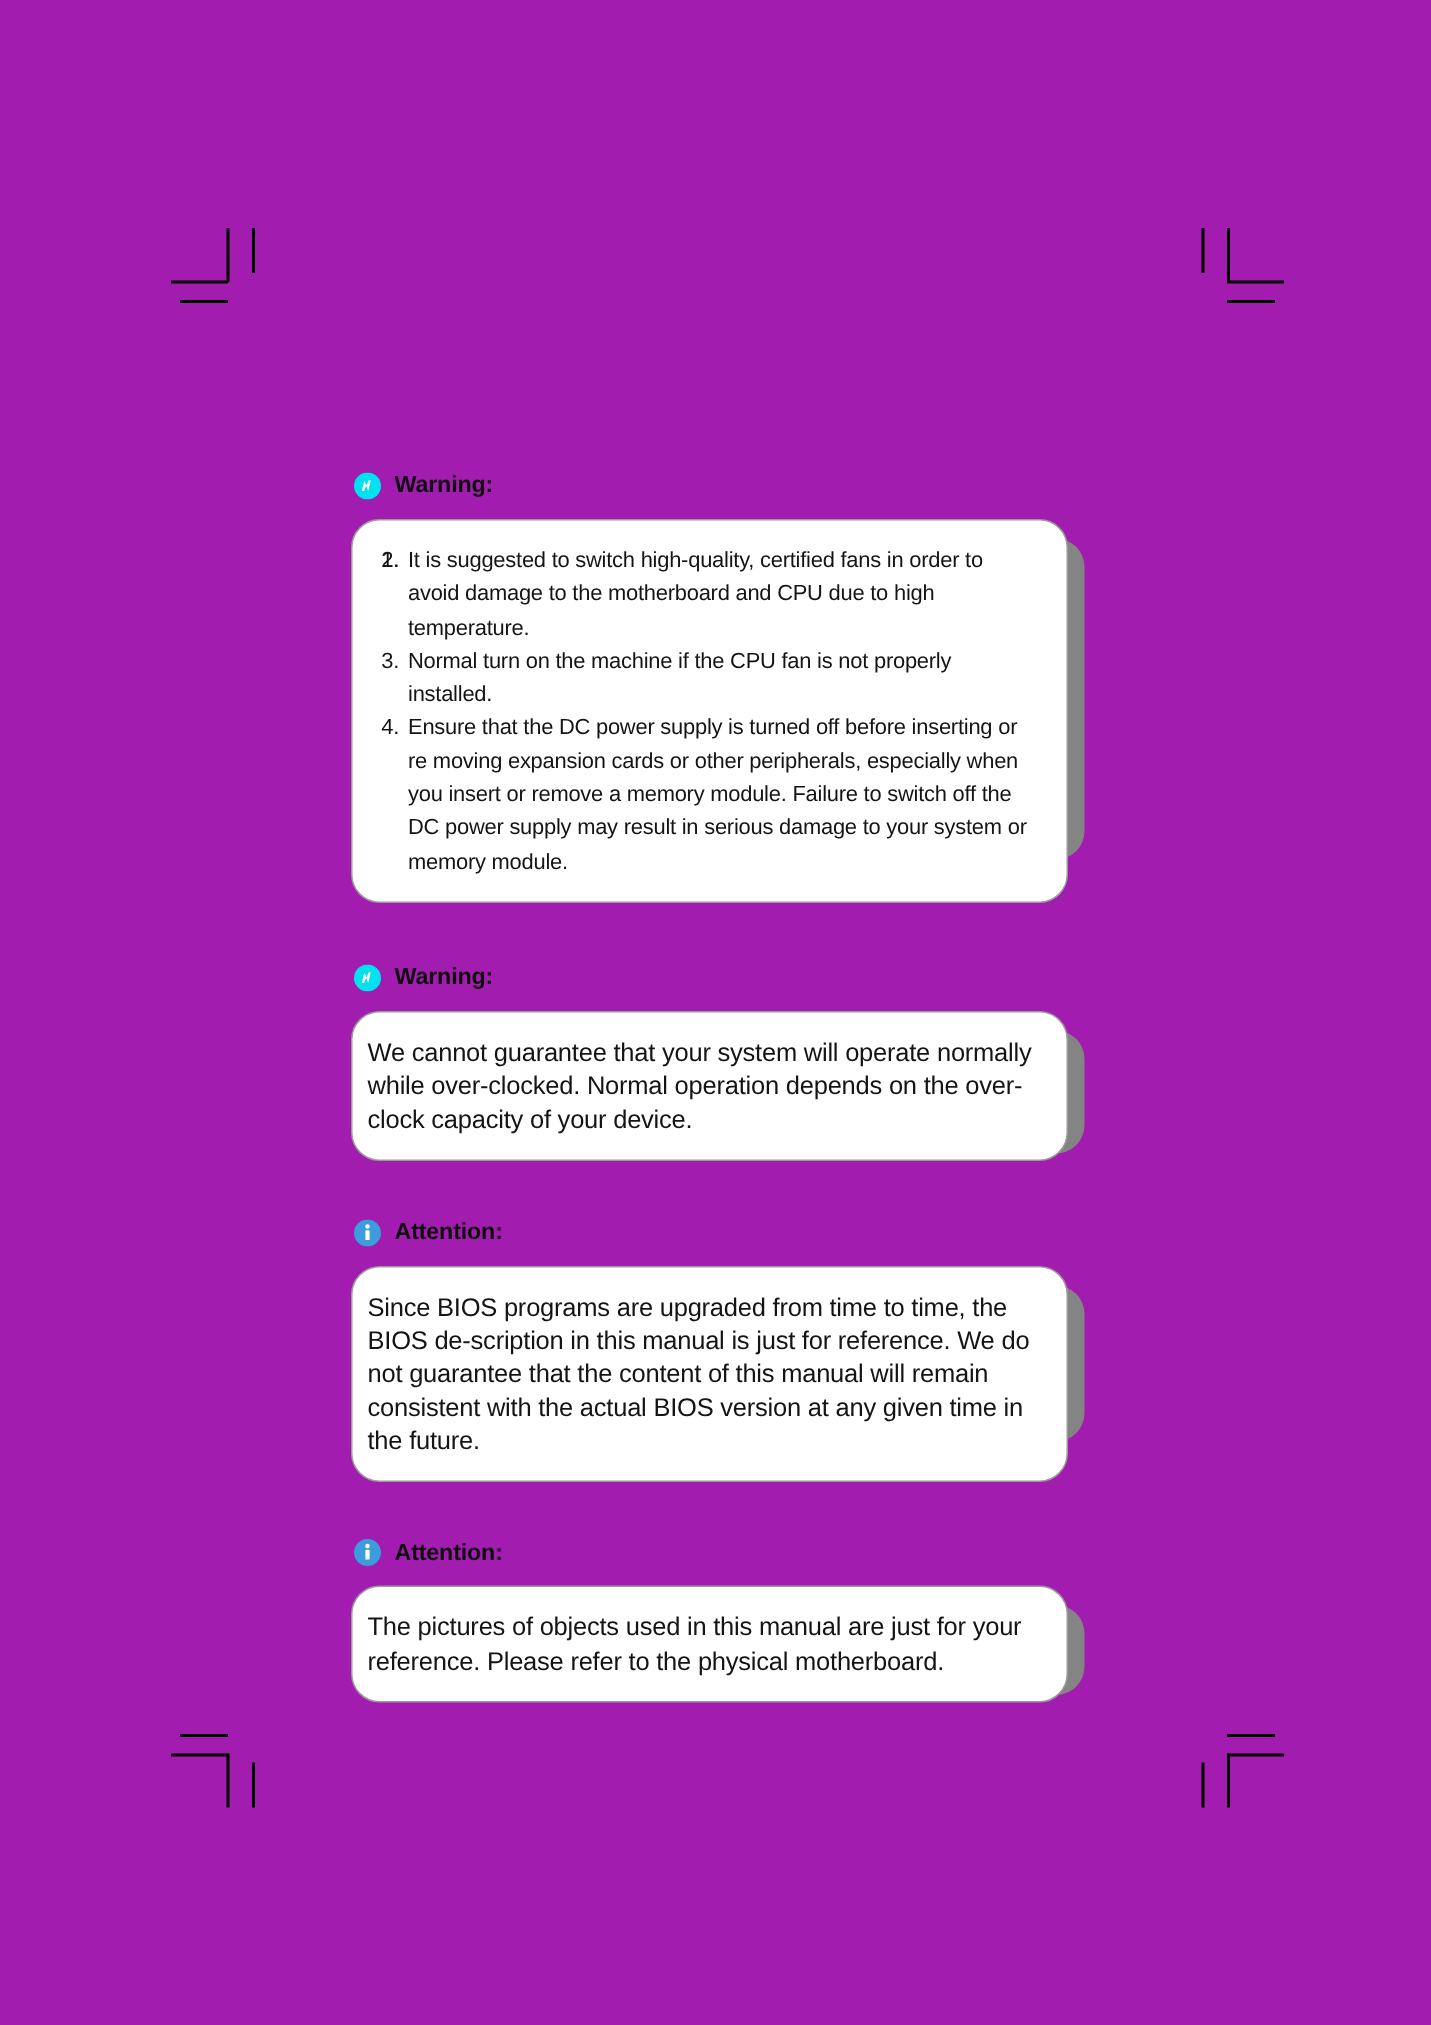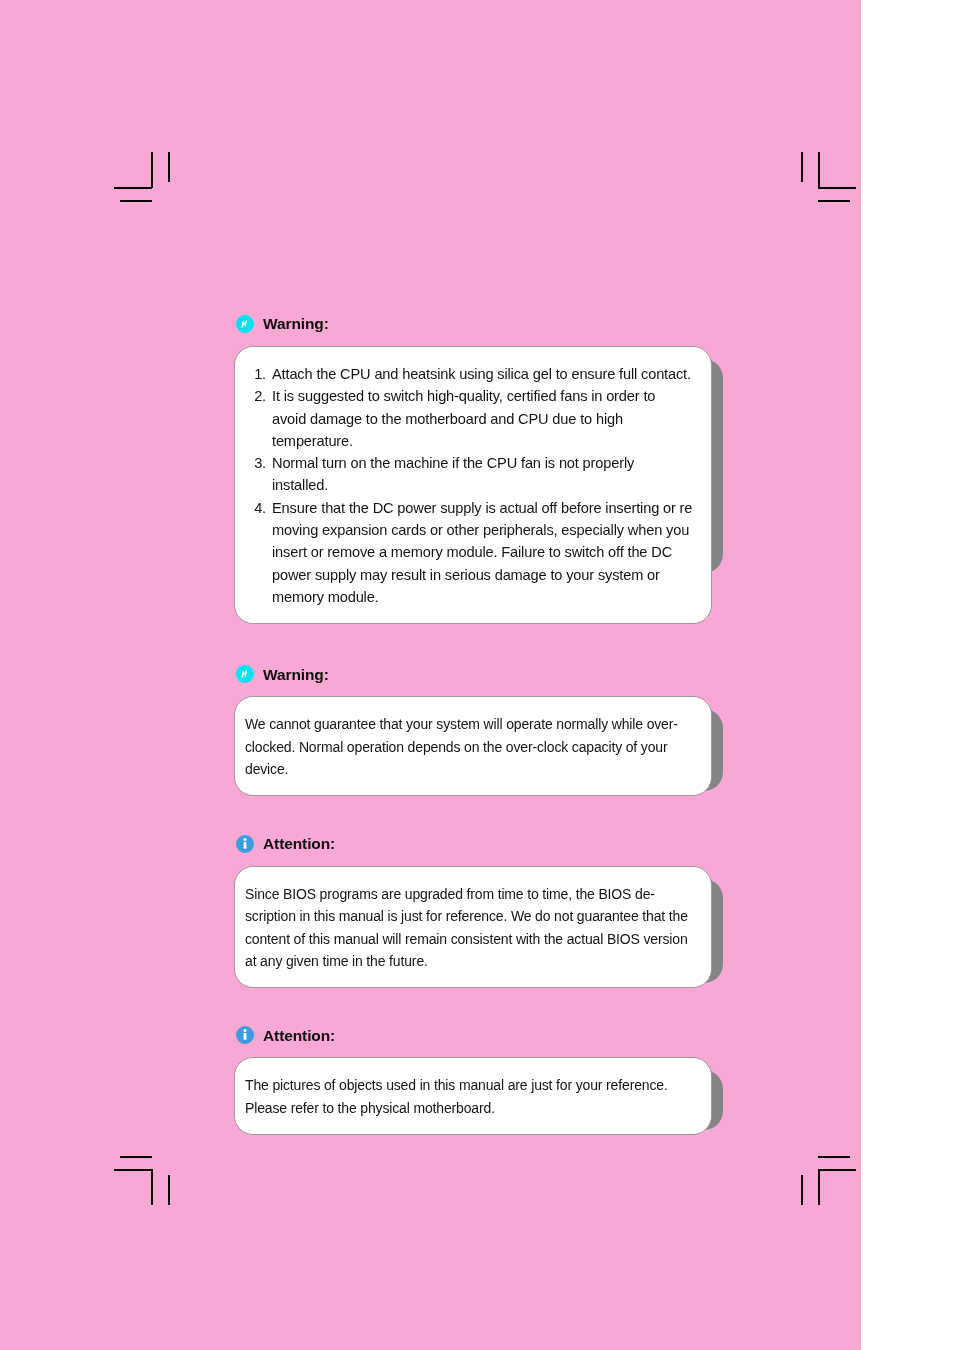--- a/index.html
+++ b/index.html
@@ -8,23 +8,23 @@
     padding: 0;
     background: #ffffff;
   }
   body {
     font-family: "Liberation Sans", sans-serif;
     -webkit-font-smoothing: antialiased;
   }
 
   #page {
     position: relative;
-    width: 861px;
+    width: 954px;
     height: 1350px;
-    background: #f9a8d4;
+    background: #a21caf;
     overflow: hidden;
   }
 
   
   .crop-mark {
     position: absolute;
     width: 78px;
     height: 62px;
   }
   .crop-mark i {
@@ -114,21 +114,21 @@
     left: 11px;
     top: 13px;
     width: 478px;
     border-radius: 19px;
     background: #848484;
     z-index: 1;
   }
   .note-box-wrap { position: relative; }
 
   .note-text {
-    font-size: 14px;
+    font-size: 17px;
     line-height: 22.3px;
     color: #141414;
     letter-spacing: -0.15px;
     margin: 0;
   }
 
   
   ol.note-list {
     margin: 0;
     padding: 0;
@@ -193,24 +193,24 @@
             <circle cx="9" cy="9" r="9" fill="#00e2f0"></circle>
             <path d="M5.2 12.4 L6.9 5.3 L8.4 8.9 L9.6 5.3 L11.2 5.3 L9.5 12.4 L8.1 8.8 L6.8 12.4 Z" fill="#ffffff"></path>
           </svg>
         </span>
         <span class="note-heading-label">Warning:</span>
       </div>
       <div class="note-box-wrap">
         <div class="note-box-shadow" style="height:214px;"></div>
         <div class="note-box">
           <ol class="note-list">
-            <li><span class="li-num">1.</span><span>Attach the CPU and heatsink using silica gel to ensure full contact.</span></li>
+            <li><span class="li-num">1.</span></li>
             <li><span class="li-num">2.</span><span>It is suggested to switch high-quality, certified fans in order to avoid damage to the motherboard and CPU due to high temperature.</span></li>
             <li><span class="li-num">3.</span><span>Normal turn on the machine if the CPU fan is not properly installed.</span></li>
-            <li><span class="li-num">4.</span><span>Ensure that the DC power supply is actual off before inserting or re moving expansion cards or other peripherals, especially when you insert or remove a memory module. Failure to switch off the DC power supply may result in serious damage to your system or  memory module.</span></li>
+            <li><span class="li-num">4.</span><span>Ensure that the DC power supply is turned off before inserting or re moving expansion cards or other peripherals, especially when you insert or remove a memory module. Failure to switch off the DC power supply may result in serious damage to your system or  memory module.</span></li>
           </ol>
         </div>
       </div>
     </div>
 
     <div class="gap-after-sec1"></div>
 
     <div class="note-section">
       <div class="note-heading">
         <span class="note-icon">

